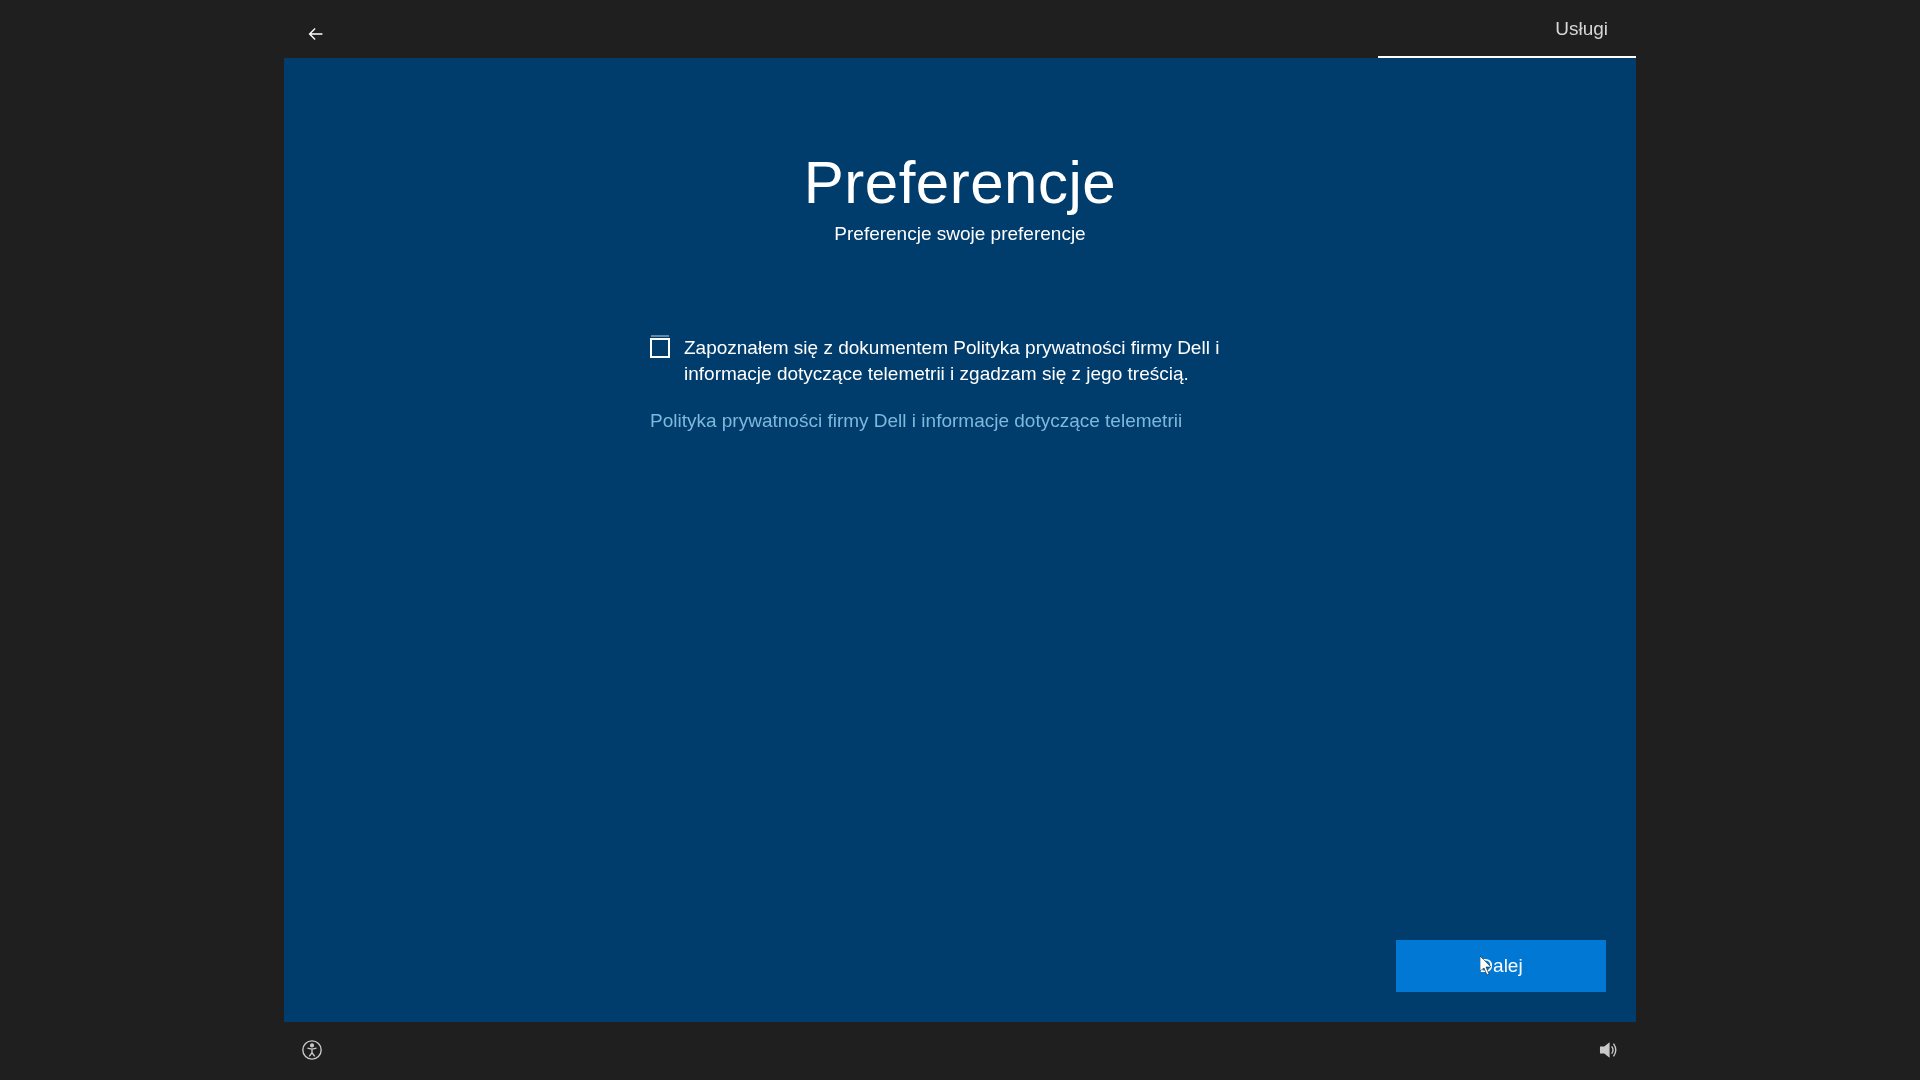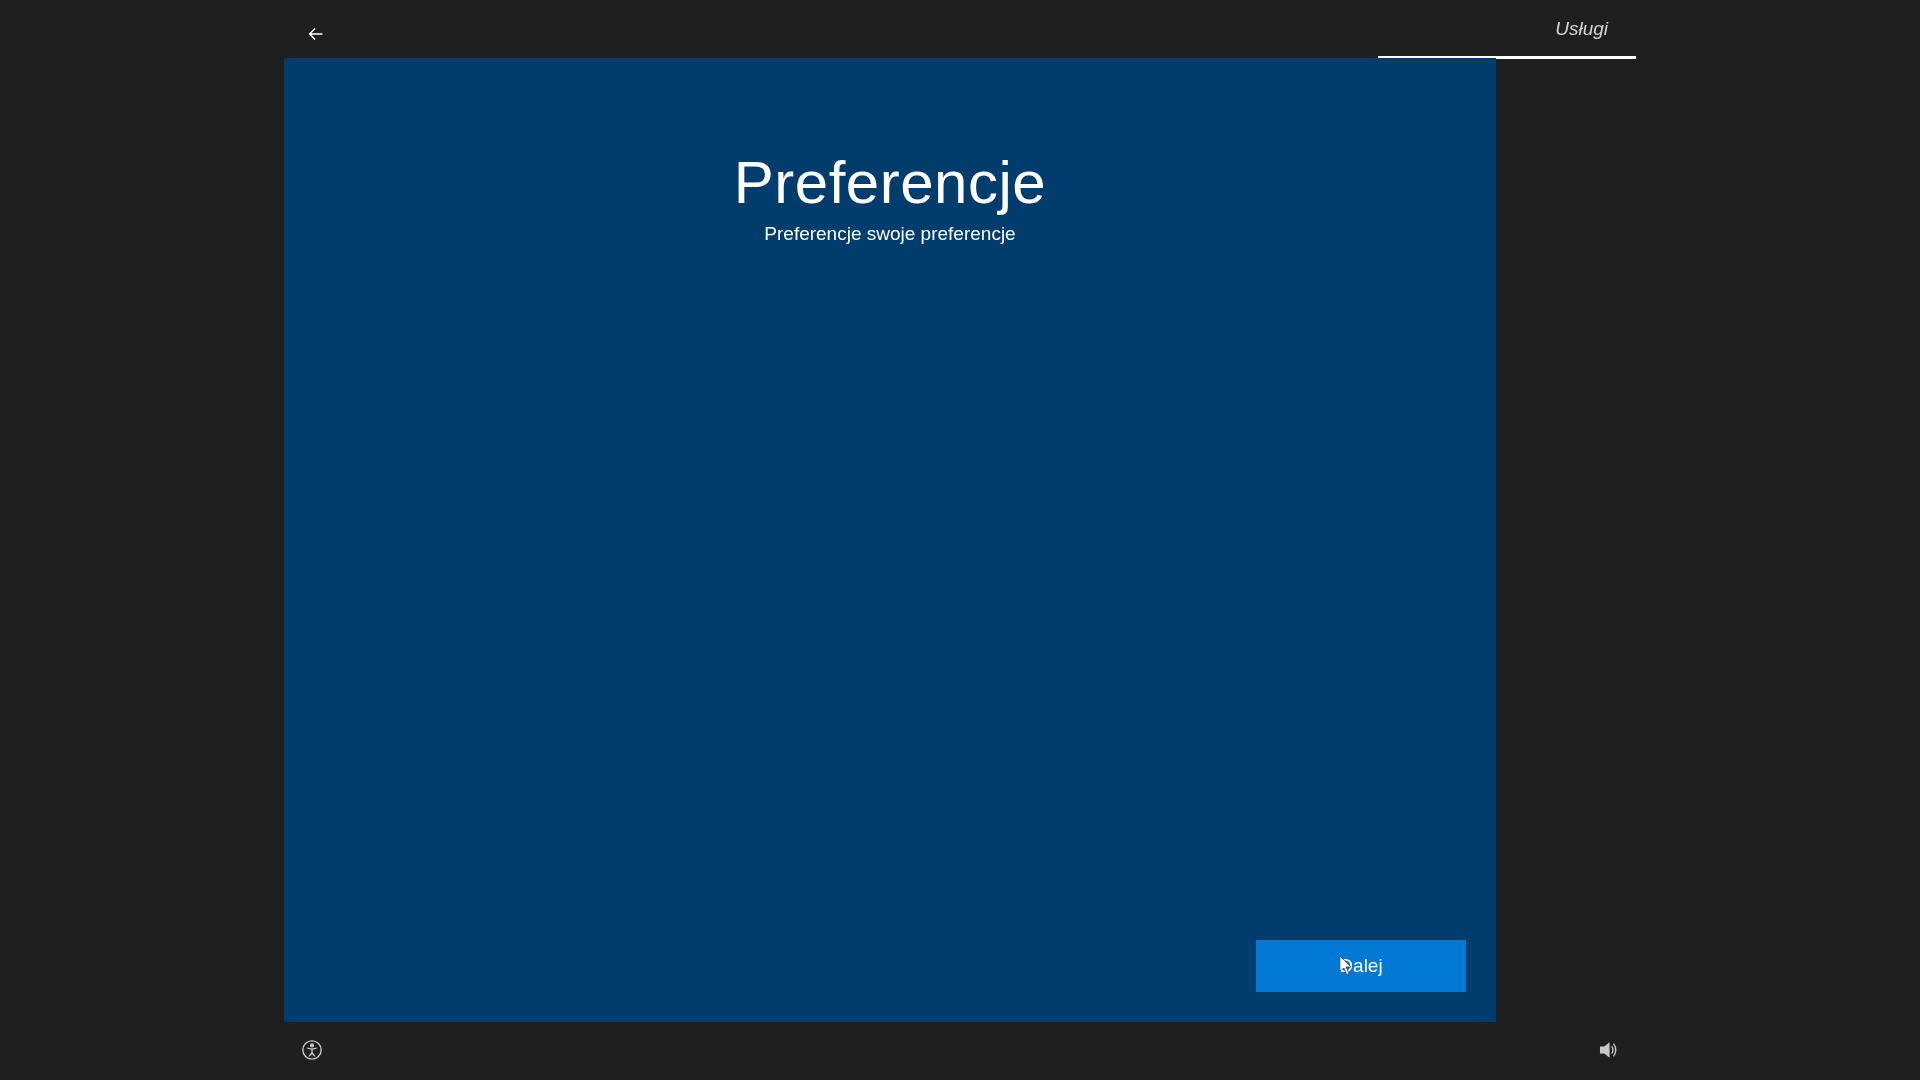--- a/index.html
+++ b/index.html
@@ -41,42 +41,41 @@
   height: 58px;
   display: flex;
   align-items: flex-start;
 }
 
 .tab {
   padding: 18px 28px 0 28px;
   color: #c9c9c9;
   font-size: 19px;
   font-weight: 400;
-  font-style: italic;
 }
 
 .tab.active {
   color: #d6d6d6;
   position: relative;
 }
 
 .tab-underline {
   position: absolute;
   top: 56px;
   right: 284px;
   width: 258px;
   height: 3px;
   background: #ffffff;
 }
 
 .main-panel {
   position: absolute;
   top: 58px;
   left: 284px;
-  width: 1212px;
+  width: 1352px;
   height: 964px;
   background: #003c6c;
 }
 
 .content {
   position: absolute;
   top: 0;
   left: 0;
   right: 0;
   padding-top: 90px;
@@ -212,20 +211,25 @@
   </div>
 </div>
 <div class="tab-underline"></div>
 
 <div class="main-panel">
   <div class="content">
     <h1 class="page-title">Preferencje</h1>
     <div class="page-subtitle">Preferencje swoje preferencje</div>
 
     <div class="form-area">
+      <div class="checkbox-row">
+        <div class="checkbox"></div>
+        <div class="checkbox-label">Zapoznałem się z dokumentem Polityka prywatności firmy Dell i informacje dotyczące telemetrii i zgadzam się z jego treścią.</div>
+      </div>
+      <a class="privacy-link">Polityka prywatności firmy Dell i informacje dotyczące telemetrii</a>
     </div>
   </div>
 
   <button class="next-button">
     <span>Dalej</span>
     <span class="cursor">
       <svg viewBox="0 0 14 20">
         <path d="M0 0 L0 15 L4 12 L7 19 L9 18 L6 11 L11 11 Z" fill="#ffffff" stroke="#000000" stroke-width="0.5"></path>
       </svg>
     </span>

